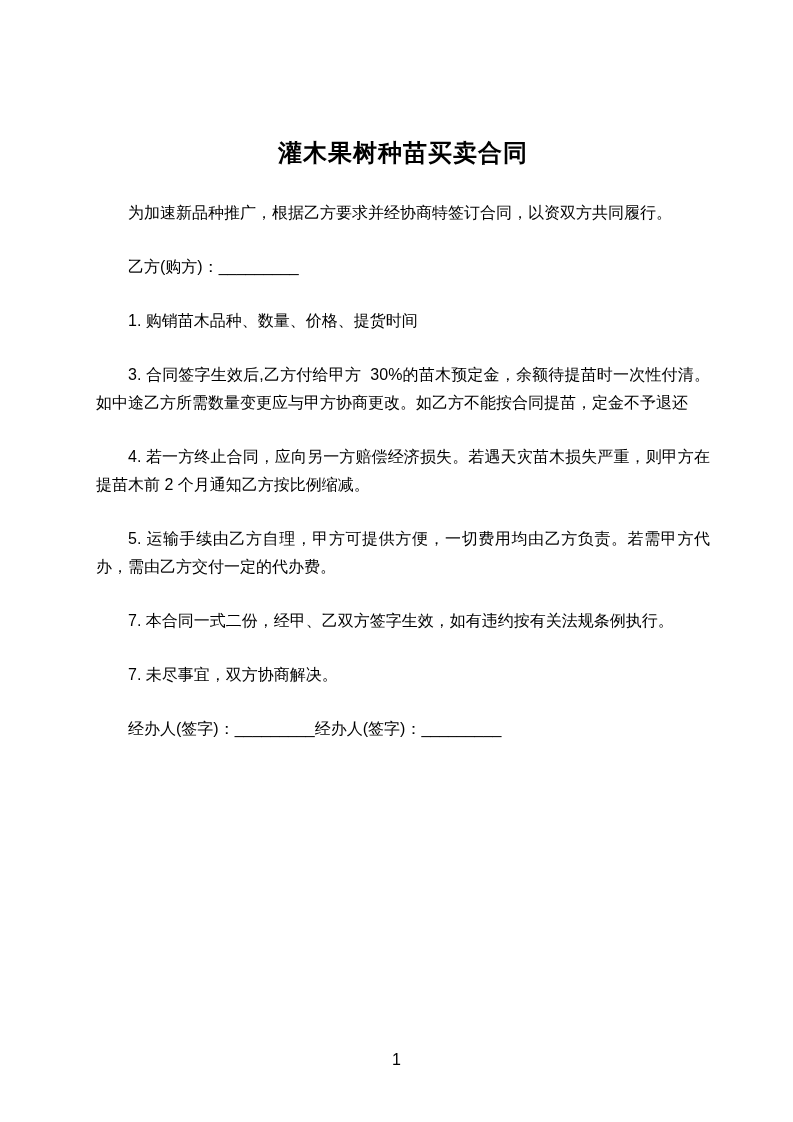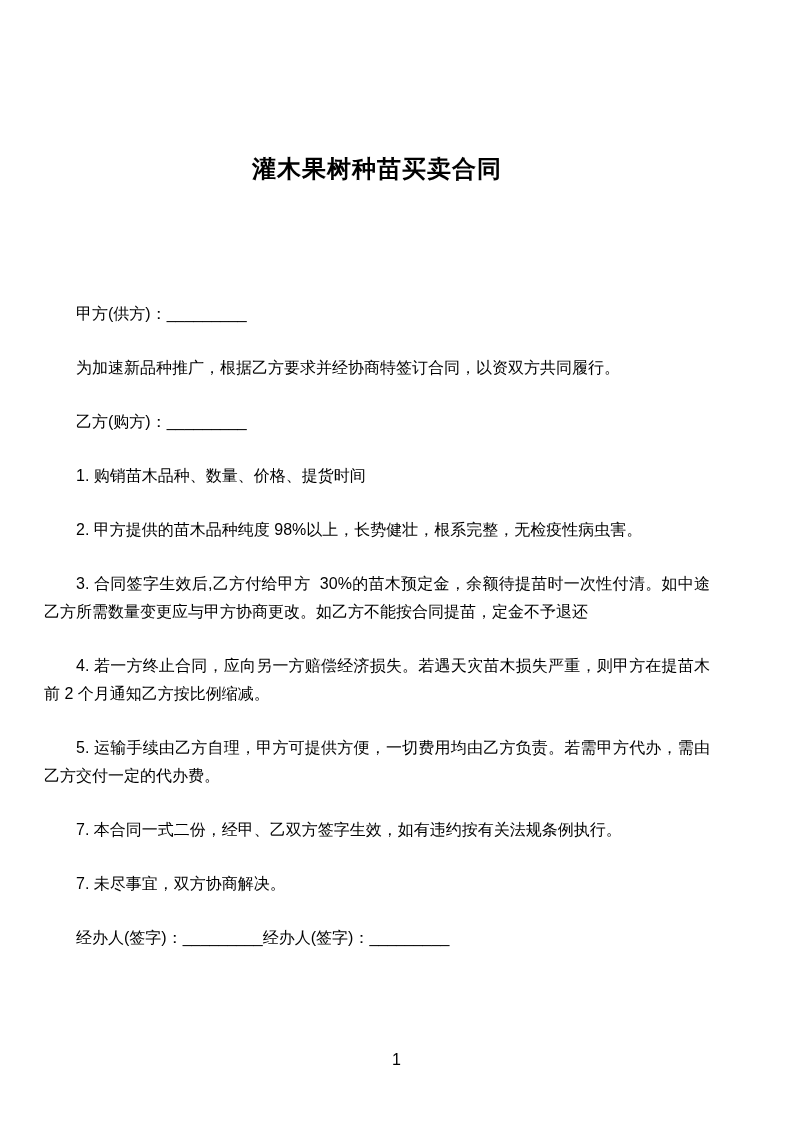--- a/index.html
+++ b/index.html
@@ -9,22 +9,21 @@
     height: 1122px;
     margin: 0 auto;
     background: #ffffff;
     color: #000000;
     font-family: "Liberation Sans", "DejaVu Sans", sans-serif;
     font-size: 16px;
     overflow: hidden;
     box-sizing: border-box;
   }
   .content {
-    padding: 133px 83px 0 44px; 
-    margin-top: 16px;
+    padding: 133px 83px 0 96px; 
   }
   .doc-title {
     margin: 0;
     font-size: 24px;
     line-height: 40px;
     font-weight: bold;
     text-align: center;
     letter-spacing: 1px;
   }
   p.line {
@@ -46,28 +45,26 @@
   }
 </style>
 </head>
 <body>
 
 <div class="page">
   <div class="content">
 
     <h1 class="doc-title">灌木果树种苗买卖合同</h1>
 
-    <p class="line first-body-line"><span>甲方(供方)：</span><span class="blank">_________</span></p>
 
     <p class="line">为加速新品种推广，根据乙方要求并经协商特签订合同，以资双方共同履行。</p>
 
     <p class="line"><span>乙方(购方)：</span><span class="blank">_________</span></p>
 
     <p class="line">1. 购销苗木品种、数量、价格、提货时间</p>
-    <p class="line">2. 甲方提供的苗木品种纯度 98%以上，长势健壮，根系完整，无检疫性病虫害。</p>
     <p class="line">3. 合同签字生效后,乙方付给甲方&nbsp;&nbsp;30%的苗木预定金，余额待提苗时一次性付清。如中途乙方所需数量变更应与甲方协商更改。如乙方不能按合同提苗，定金不予退还</p>
     <p class="line">4. 若一方终止合同，应向另一方赔偿经济损失。若遇天灾苗木损失严重，则甲方在提苗木前 2 个月通知乙方按比例缩减。</p>
     <p class="line">5. 运输手续由乙方自理，甲方可提供方便，一切费用均由乙方负责。若需甲方代办，需由乙方交付一定的代办费。</p>
     <p class="line">7. 本合同一式二份，经甲、乙双方签字生效，如有违约按有关法规条例执行。</p>
     <p class="line">7. 未尽事宜，双方协商解决。</p>
 
 
     <p class="line"><span>经办人(签字)：</span><span class="blank">_________</span><span>经办人(签字)：</span><span class="blank">_________</span></p>
 
   </div>

